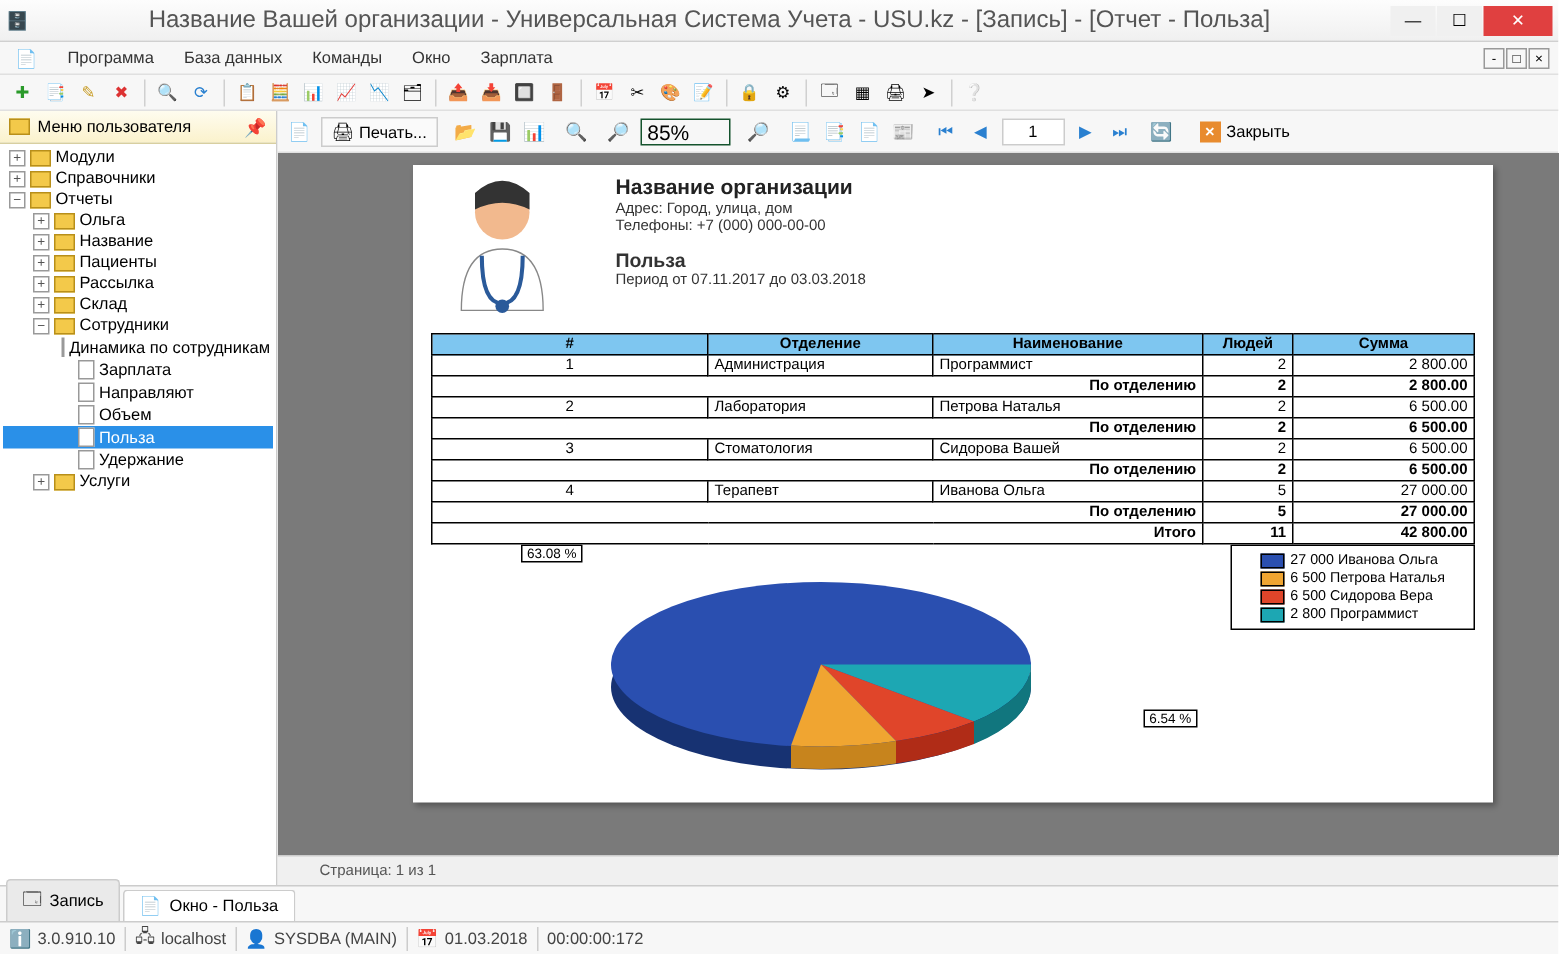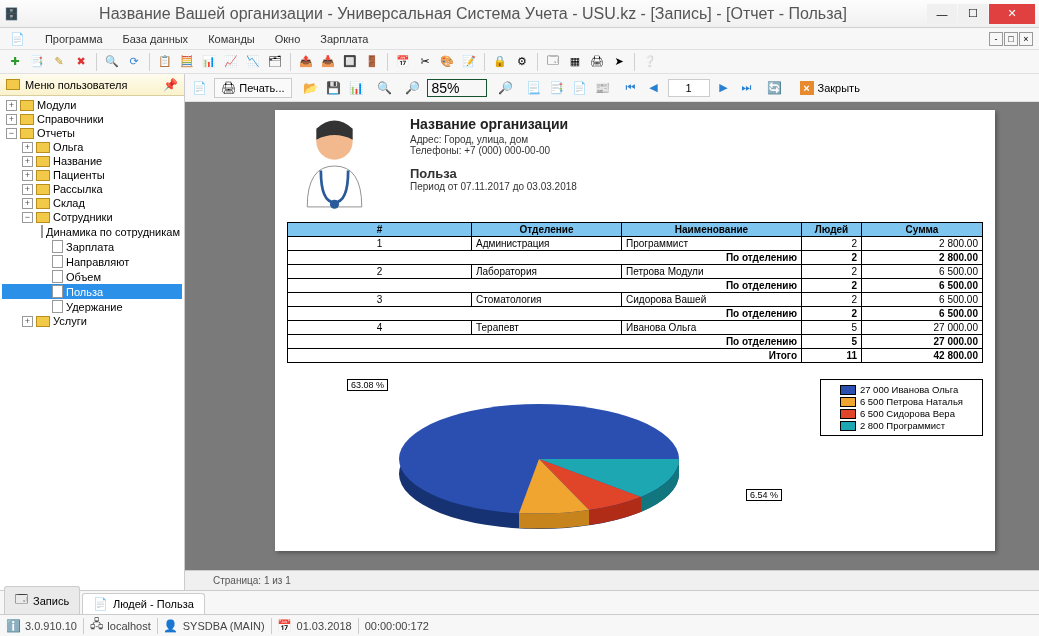--- a/index.html
+++ b/index.html
@@ -45,21 +45,21 @@
 .rpt-head .img { width: 95px; height: 100px; position: relative; }
 .rpt-head .info { font-size: 10px; color: #333; }
 .rpt-head h2 { font-size: 14px; color: #222; margin-bottom: 2px; }
 .rpt-head h3 { font-size: 13px; margin-top: 10px; }
 .rpt-table { border-collapse: collapse; width: 100%; margin-top: 6px; font-size: 10px; }
 .rpt-table th, .rpt-table td { border: 1px solid #000; padding: 1px 4px; }
 .rpt-table th { background: #7ec6f0; font-weight: bold; text-align: center; }
 .rpt-table td.num { text-align: right; }
 .rpt-table td.c { text-align: center; }
 .rpt-table tr.sub td { font-weight: bold; }
-.chart-wrap { display: flex; gap: 28px; margin-top: 16px; align-items: flex-start; }
+.chart-wrap { display: flex; gap: 12px; align-items: flex-start; }
 .pie-box { flex: 1; position: relative; display: flex; justify-content: center; }
 .legend { border: 1px solid #000; padding: 3px 19px; font-size: 9.5px; background: #fff; }
 .legend-row { display: flex; align-items: center; gap: 4px; margin: 1px 0; }
 .legend-row .sw { width: 16px; height: 10px; border: 1px solid #000; }
 .pie-label { position: absolute; border: 1px solid #000; background: #fff; font-size: 9px; padding: 0 3px; }
 .pagestatus { height: 20px; background: #f0f0f0; border-top: 1px solid #ccc; display: flex; align-items: center; padding: 0 8px; font-size: 10px; color: #555; }
 .doctabs { height: 24px; background: #f7f7f7; border-top: 1px solid #ccc; display: flex; align-items: end; padding: 0 4px; gap: 2px; }
 .doctab { padding: 3px 10px; border: 1px solid #ccc; border-bottom: none; background: #fff; display: flex; align-items: center; gap: 5px; font-size: 11px; border-radius: 3px 3px 0 0; }
 .doctab.inactive { background: #eaeaea; }
 .statusbar { height: 22px; background: #f7f7f7; border-top: 1px solid #ccc; display: flex; align-items: center; padding: 0 6px; gap: 6px; font-size: 11px; color: #444; }
@@ -299,21 +299,21 @@
                 <td class="num">2 800.00</td>
               </tr>
               <tr class="sub">
                 <td colspan="3" style="text-align:right">По отделению</td>
                 <td class="num">2</td>
                 <td class="num">2 800.00</td>
               </tr>
               <tr>
                 <td class="c">2</td>
                 <td>Лаборатория</td>
-                <td>Петрова Модули</td>
+                <td>Петрова Наталья</td>
                 <td class="num">2</td>
                 <td class="num">6 500.00</td>
               </tr>
               <tr class="sub">
                 <td colspan="3" style="text-align:right">По отделению</td>
                 <td class="num">2</td>
                 <td class="num">6 500.00</td>
               </tr>
               <tr>
                 <td class="c">3</td>
@@ -391,21 +391,21 @@
   </div>
 </div>
 
 <div class="doctabs">
   <div class="doctab inactive">
       <span class="micon">🗔</span>
       <span>Запись</span>
     </div>
   <div class="doctab">
       <span class="micon">📄</span>
-      <span>Людей - Польза</span>
+      <span>Окно - Польза</span>
     </div>
 </div>
 
 <div class="statusbar">
   <span class="cell">
       <span class="micon">ℹ️</span>
       <span>3.0.910.10</span>
     </span>
   <span class="sep"></span>
   <span class="cell">

